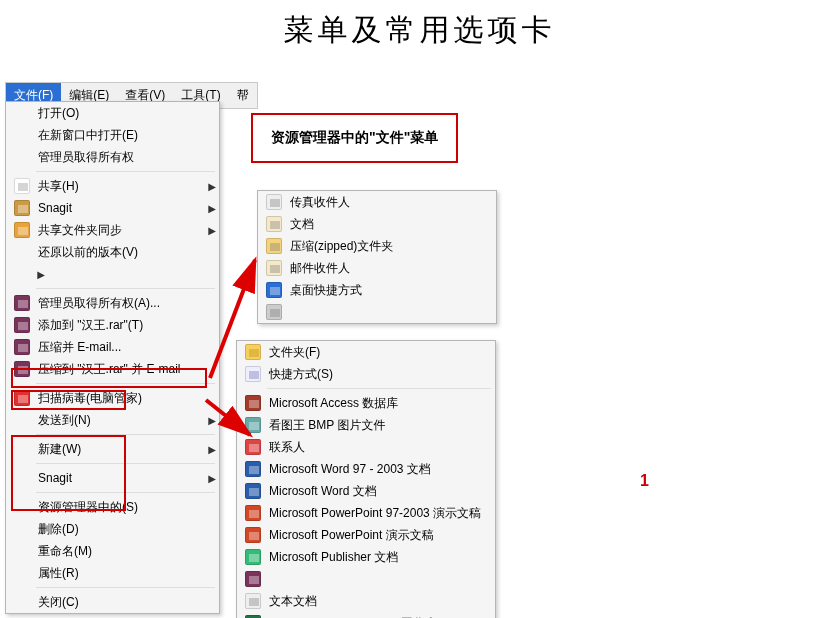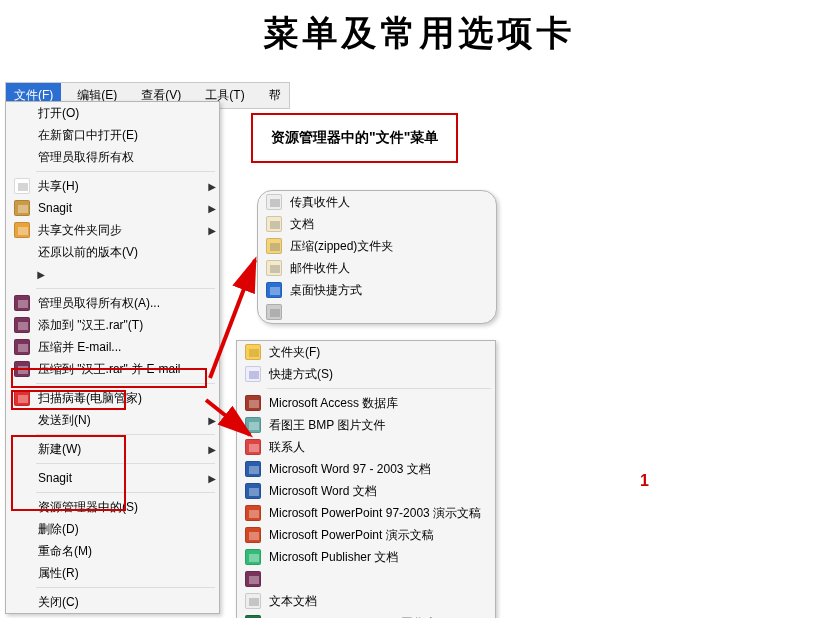--- a/index.html
+++ b/index.html
@@ -1,30 +1,30 @@
 <!DOCTYPE html>
 <html><head>
   <meta charset="utf-8">
   <style>
     * { box-sizing: border-box; margin: 0; padding: 0; }
     body { font-family: "Microsoft YaHei", "SimSun", Arial, sans-serif; font-size: 12px; width: 839px; height: 618px; background: #fff; position: relative; }
-    .title { position: absolute; top: 10px; left: 0; right: 0; text-align: center; font-size: 35px; font-weight: bold; letter-spacing: 4px; font-family: "KaiTi", "STKaiti", serif; }
+    .title { position: absolute; top: 10px; left: 0; right: 0; text-align: center; font-size: 30px; font-weight: normal; letter-spacing: 4px; font-family: "KaiTi", "STKaiti", serif; }
     .page-num { position: absolute; right: 190px; bottom: 128px; color: #c00; font-weight: bold; font-size: 16px; }
     .callout { position: absolute; left: 251px; top: 113px; border: 2px solid #c00; padding: 14px 18px; font-size: 14px; font-weight: bold; background: #fff; }
-    .menubar { position: absolute; left: 5px; top: 82px; display: flex; background: #f0f0f0; border: 1px solid #c9c9c9; font-size: 12px; gap: 8px; }
+    .menubar { position: absolute; left: 5px; top: 82px; display: flex; background: #f0f0f0; border: 1px solid #c9c9c9; font-size: 12px; }
     .menubar .tab { padding: 4px 8px; white-space: nowrap; }
     .menubar .tab.active { background: #2b6fd3; color: #fff; }
     .menu { position: absolute; background: #f5f5f5; border: 1px solid #b5b5b5; box-shadow: 2px 2px 4px rgba(0,0,0,.2); }
     .menu .row { display: flex; align-items: center; height: 22px; padding-left: 4px; cursor: default; }
     .menu .iconcol { width: 24px; display: flex; justify-content: center; align-items: center; color: #555; }
     .menu .labelcol { flex: 1; padding-left: 4px; white-space: nowrap; }
     .menu .arrowcol { width: 14px; text-align: center; color: #333; font-size: 10px; }
     .menu .sep { height: 1px; background: #ddd; margin: 3px 4px 3px 30px; }
     .menu1 { left: 5px; top: 101px; width: 215px; }
-    .menu2 { left: 257px; top: 190px; width: 240px; border-radius: 15px; }
+    .menu2 { left: 257px; top: 190px; width: 240px; }
     .menu3 { left: 236px; top: 340px; width: 260px; }
     .redbox { position: absolute; border: 2px solid #c00; pointer-events: none; }
     .rb1 { left: 11px; top: 368px; width: 196px; height: 20px; }
     .rb2 { left: 11px; top: 390px; width: 115px; height: 20px; }
     .rb3 { left: 11px; top: 435px; width: 115px; height: 76px; }
     svg.arrow { position: absolute; pointer-events: none; }
     .ic { width: 16px; height: 16px; display: inline-block; border-radius: 2px; }
     .ic svg { width: 16px; height: 16px; }
   </style>
 </head>

